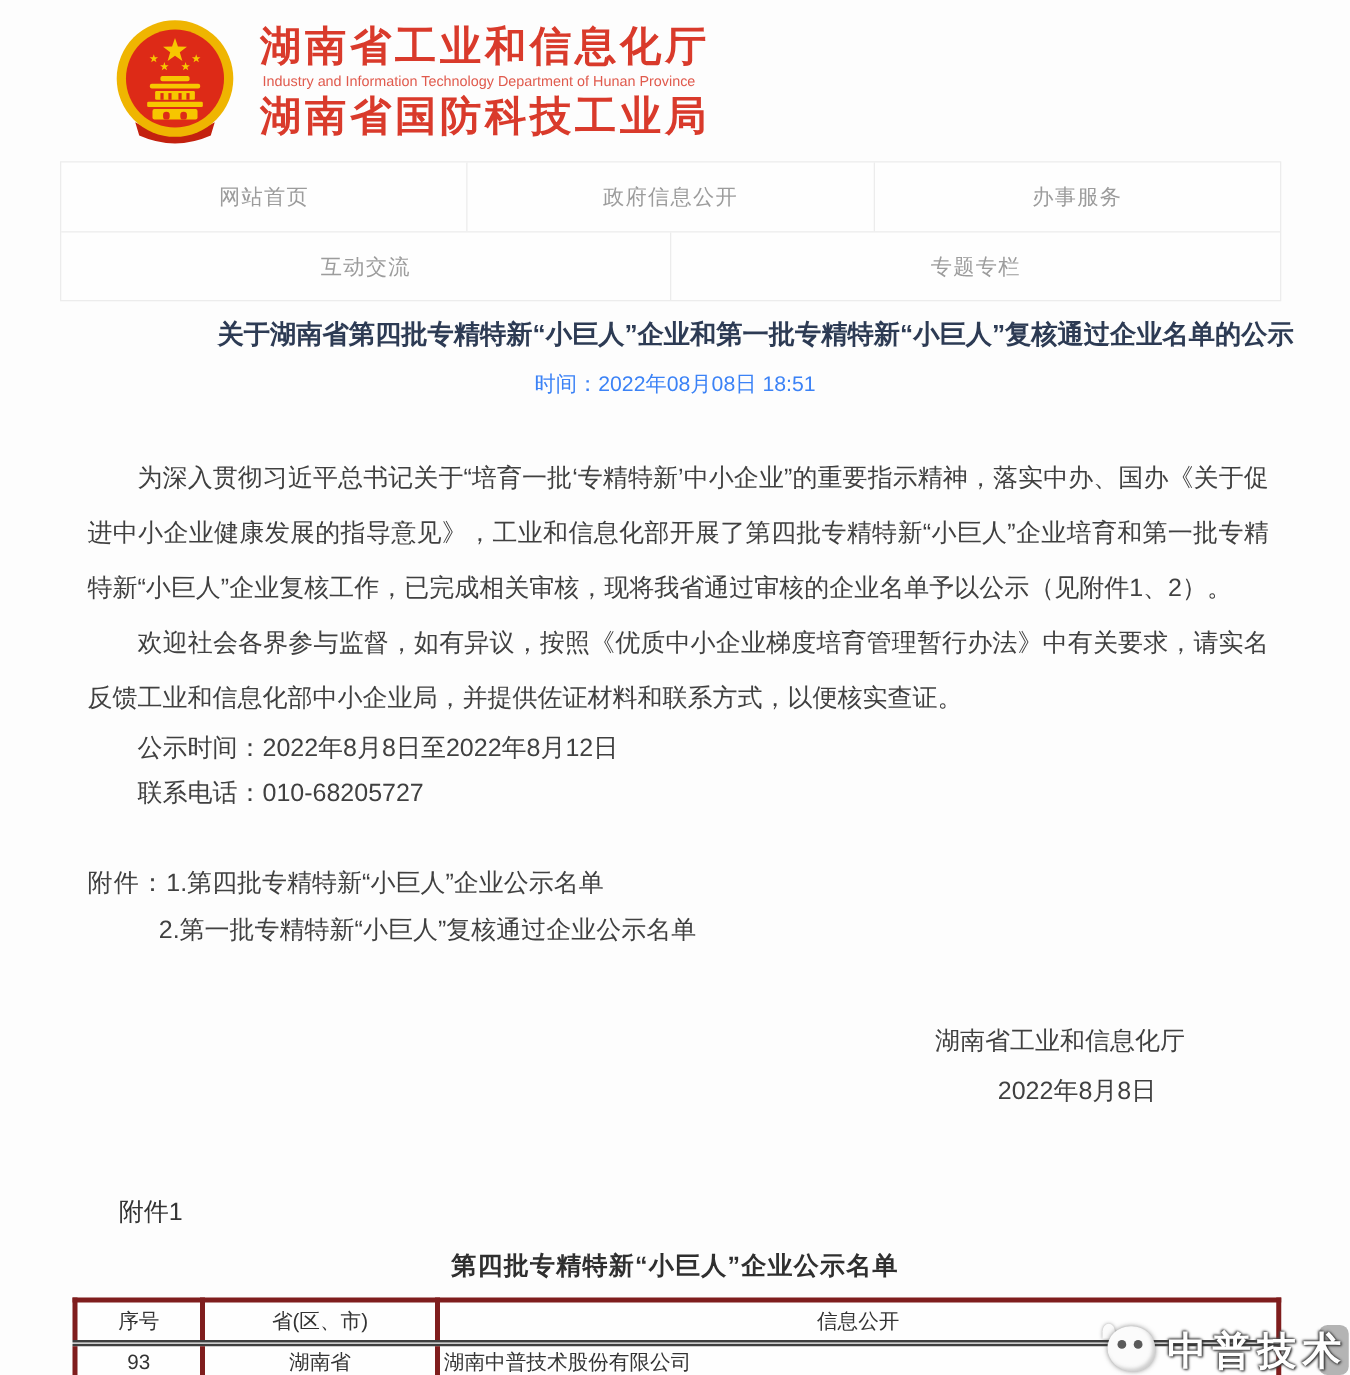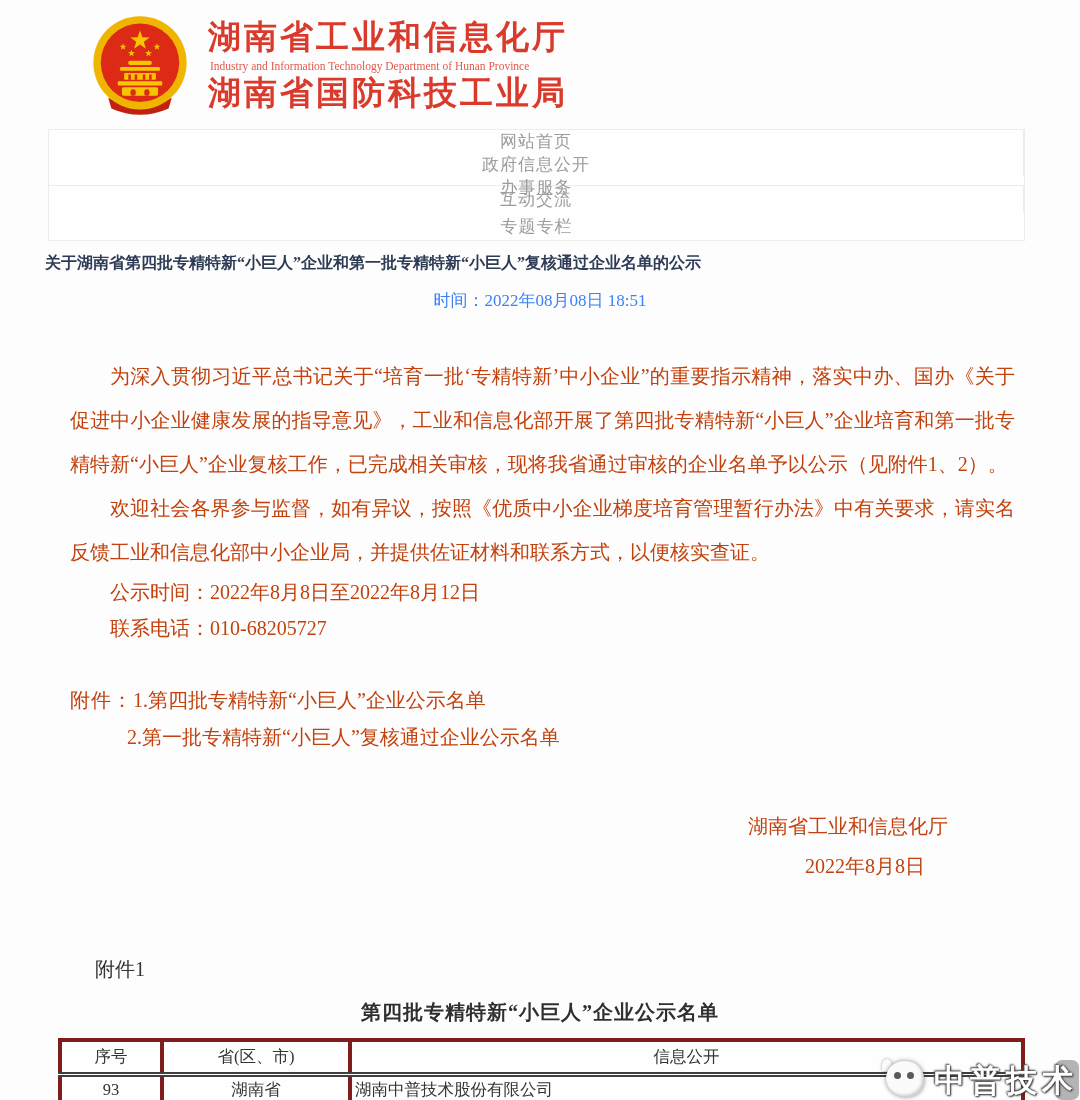--- a/index.html
+++ b/index.html
@@ -4,21 +4,21 @@
 <style>
   * { margin: 0; padding: 0; box-sizing: border-box; }
   html, body { background: #ffffff; }
   .page {
     position: relative;
     width: 1080px;
     height: 1100px;
     margin: 0 auto;
     background: #fdfdfd;
     overflow: hidden;
-    font-family: Liberation Serif, serif;
+    font-family: Liberation Sans, sans-serif;
     color: #3a3a3a;
   }
 
   
   .site-header {
     display: flex;
     align-items: center;
     padding: 9px 0 2px 86px;
     height: 124px;
   }
@@ -38,21 +38,21 @@
     white-space: nowrap;
   }
 
   
   .main-nav {
     width: 977px;
     margin: 5px 0 0 48px;
     border: 1px solid #ececec;
     background: #fefefe;
   }
-  .nav-row { display: flex; height: 55px; flex-direction: column; }
+  .nav-row { display: flex; height: 55px; }
   .nav-row + .nav-row { border-top: 1px solid #ececec; }
   .nav-cell {
     flex: 1;
     display: flex;
     align-items: center;
     justify-content: center;
     font-size: 17px;
     color: #9c9c9c;
     border-right: 1px solid #ececec;
     cursor: pointer;
@@ -68,36 +68,36 @@
     border-bottom: 1px solid #e4e4e4;
     font-size: 17px;
     color: #4a4a4a;
     letter-spacing: 1px;
   }
 
   
   .article-title {
     width: 990px;
     margin: 12px 0 0 45px;
-    text-align: left;
-    font-size: 16px;
+    text-align: right;
+    font-size: 21px;
     font-weight: 700;
     color: #2d3b54;
   }
   .article-time {
     margin-top: 15px;
     text-align: center;
     font-size: 17px;
     color: #3b82f6;
   }
   .article-body {
     width: 945px;
     margin: 42px 0 0 70px;
     font-size: 20px;
-    color: #c2410c;
+    color: #404040;
   }
   .para {
     line-height: 44px;
     text-indent: 2em;
     text-align: justify;
   }
   .info-line { line-height: 36px; text-indent: 2em; }
   .attach-block { margin-top: 36px; }
   .attach-line { line-height: 37px; }
   .attach-line.second { padding-left: 57px; }

